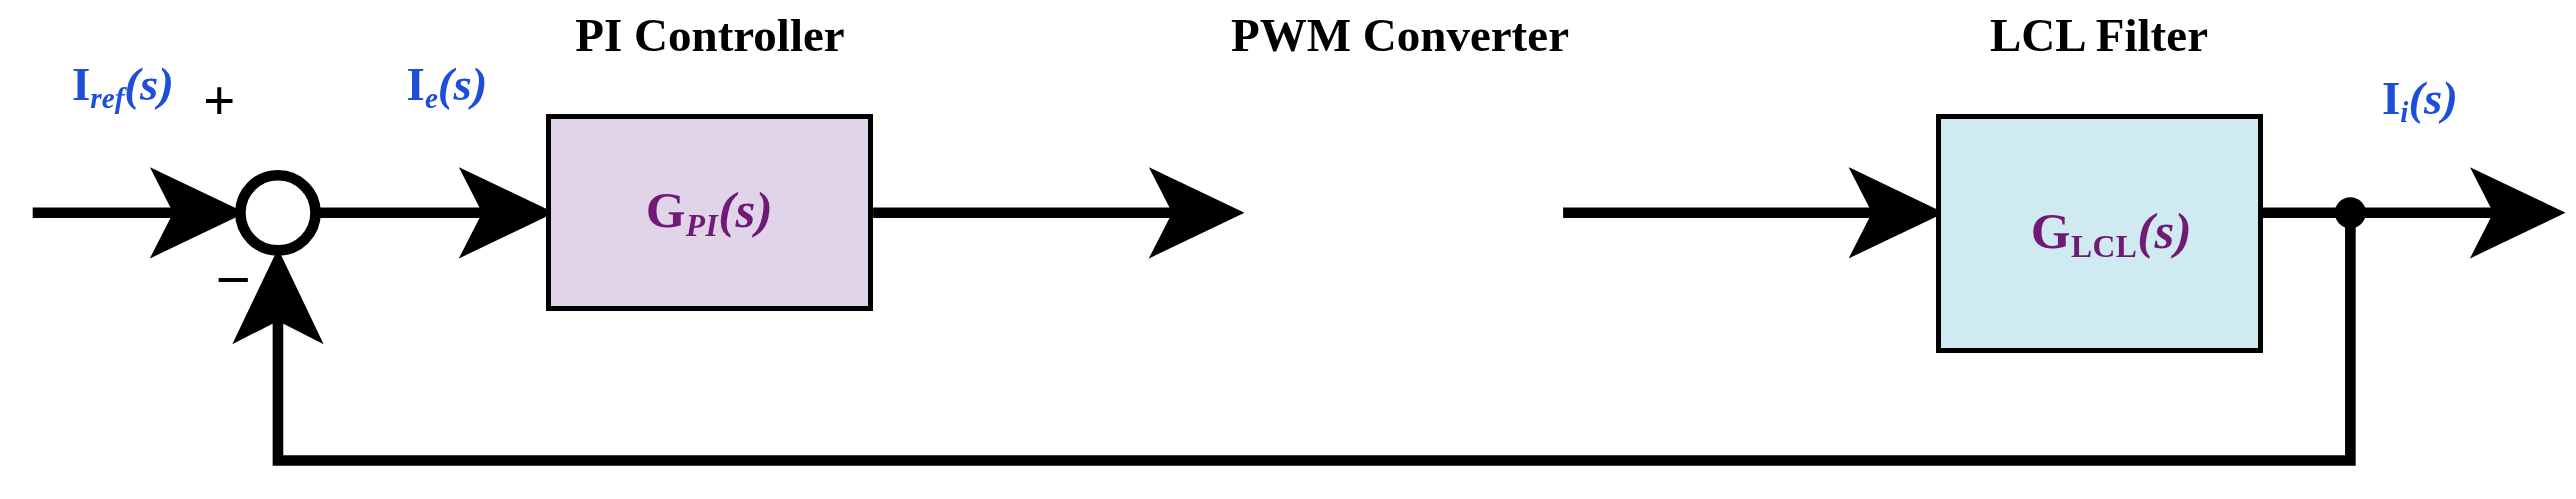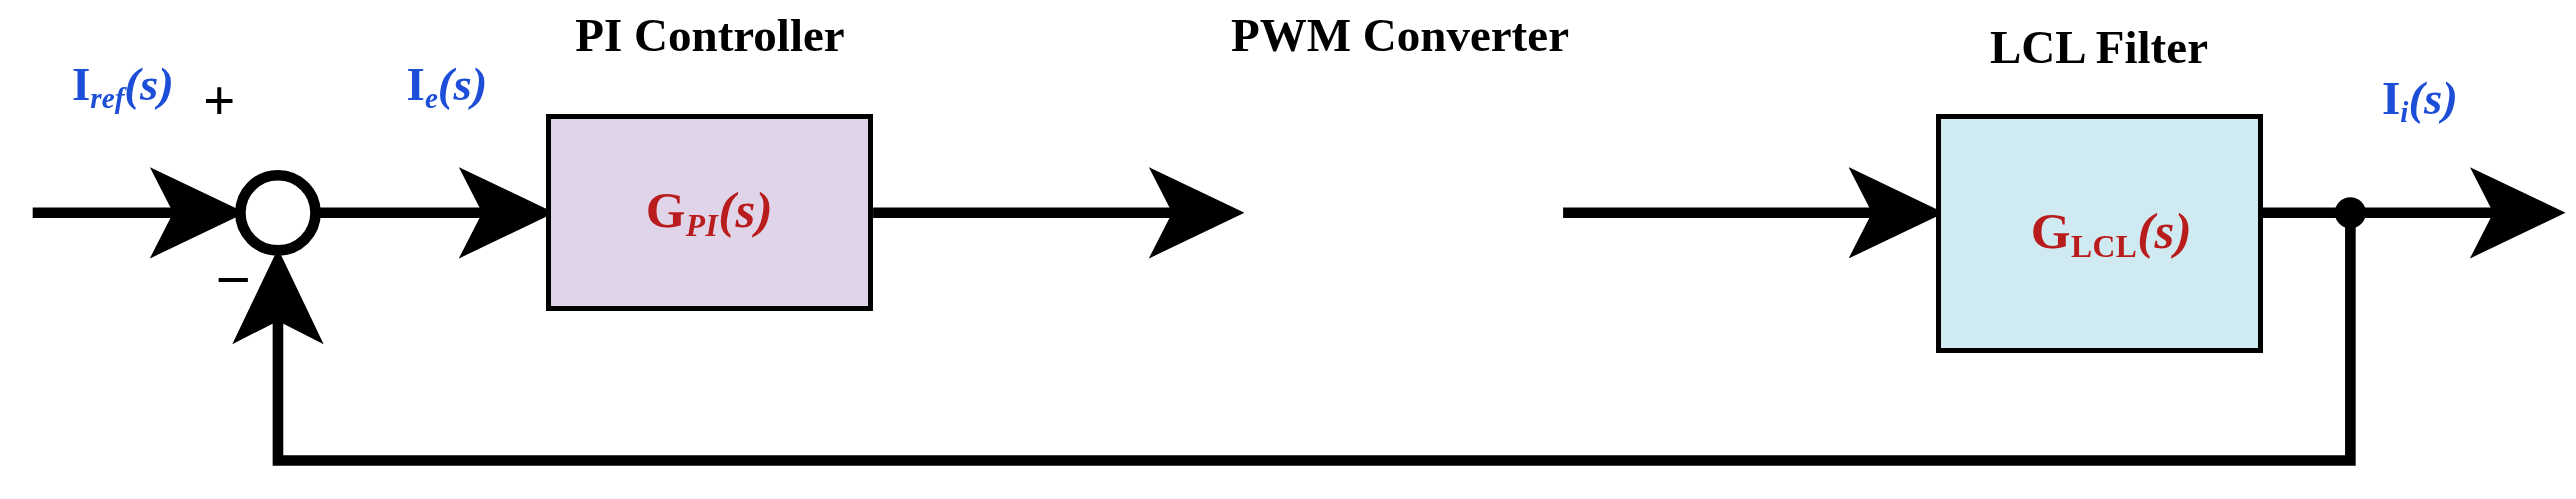--- a/index.html
+++ b/index.html
@@ -25,21 +25,21 @@
     position: absolute;
     box-sizing: border-box;
     border: 5.7px solid #000000;
     display: flex;
     align-items: center;
     justify-content: center;
   }
   .blk-label {
     font-weight: bold;
     font-size: 51px;
-    color: #b91c1c;
+    color: #701a75;
     letter-spacing: 0.4px;
     white-space: nowrap;
   }
   .blk-title {
     position: absolute;
     font-weight: bold;
     font-size: 47px;
     color: #000000;
     white-space: nowrap;
     text-align: center;
@@ -116,21 +116,21 @@
   <div class="blk" style="left:1936px; top:114px; width:327px; height:239px; background:#D0EAF1;padding-left:24px;">
     <span class="blk-label">
       G<sub class="sb-up">LCL</sub><i class="v">(s)</i>
     </span>
   </div>
 
   <div class="blk-title" style="left:1400px; top:8.2px;">PWM Converter</div>
 
   <div class="blk-title" style="left:710px; top:8.2px;">PI Controller</div>
 
-  <div class="blk-title" style="left:2099px; top:8.2px;margin-top:12px;">LCL Filter</div>
+  <div class="blk-title" style="left:2099px; top:8.2px;">LCL Filter</div>
 
   <div class="sig" style="left:123px; top:57px;">
     I<sub class="sb">ref</sub><i class="v">(s)</i>
   </div>
 
   <div class="sig" style="left:447px; top:57px;text-align:center;">
     I<sub class="sb">e</sub><i class="v">(s)</i>
   </div>
 
 

